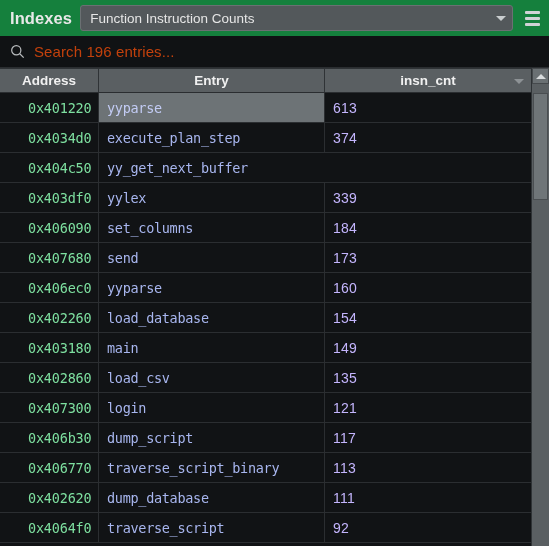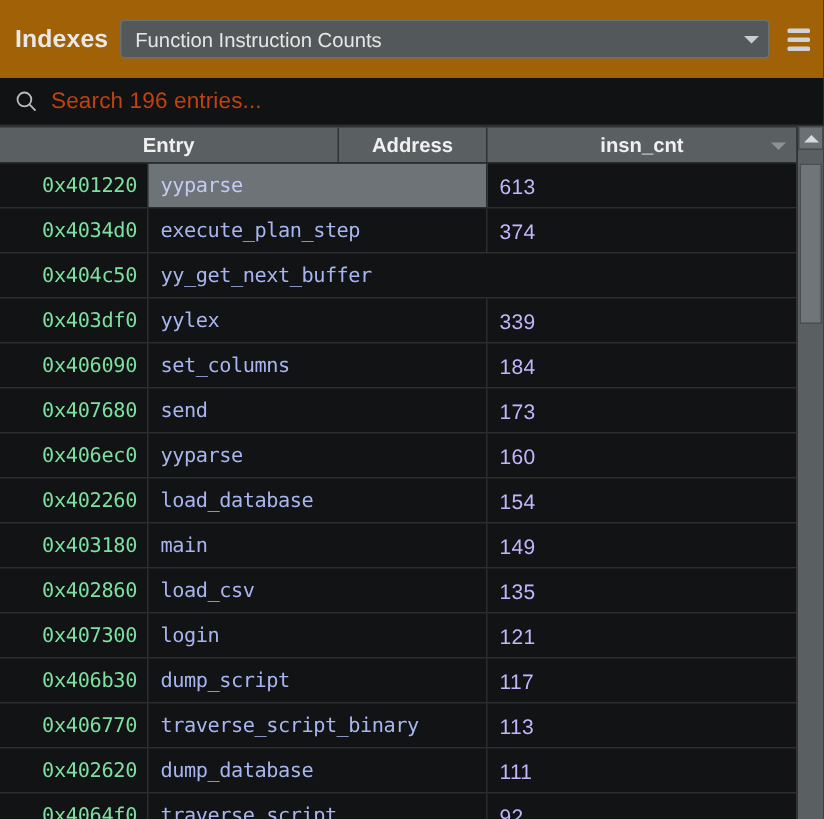--- a/index.html
+++ b/index.html
@@ -20,23 +20,23 @@
     height: 546px;
     position: relative;
     display: flex;
     flex-direction: column;
     background: #3a3f42;
     box-sizing: border-box;
   }
 
   
   .toolbar {
-    height: 52px;
+    height: 36px;
     min-height: 36px;
-    background: #a16207;
+    background: #15803d;
     display: flex;
     align-items: center;
     padding: 0 6px 0 10px;
     box-sizing: border-box;
     gap: 8px;
   }
   .toolbar-title {
     color: #e8e8e8;
     font-size: 16.5px;
     font-weight: 600;
@@ -276,25 +276,25 @@
       <line x1="10.4" y1="10.4" x2="14.6" y2="14.6" stroke="#b9bcbe" stroke-width="1.3"></line>
     </svg>
     <span class="search-text">Search 196 entries...</span>
   </div>
 
   <div class="table-wrap">
 
     <div class="table-area">
 
       <div class="thead">
+        <div class="th col-addr">
+          <span>Address</span>
+        </div>
         <div class="th col-entry">
           <span>Entry</span>
-        </div>
-        <div class="th col-addr">
-          <span>Address</span>
         </div>
         <div class="th col-cnt">
           <span>insn_cnt</span>
           <span class="sort-caret"></span>
         </div>
       </div>
 
       <div class="tbody" id="tbody">
           <div class="row selected">
             <div class="cell cell-addr col-addr">0x401220</div>

